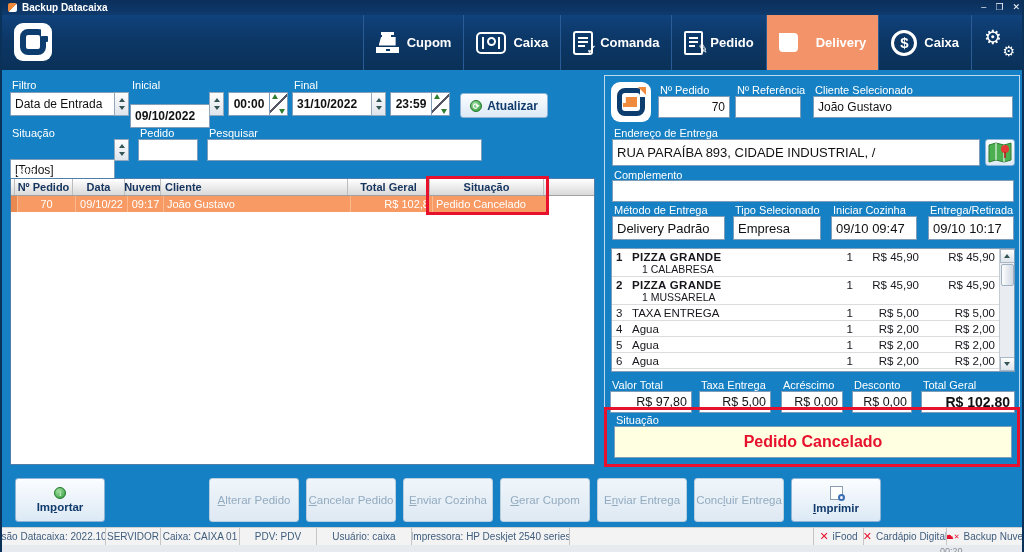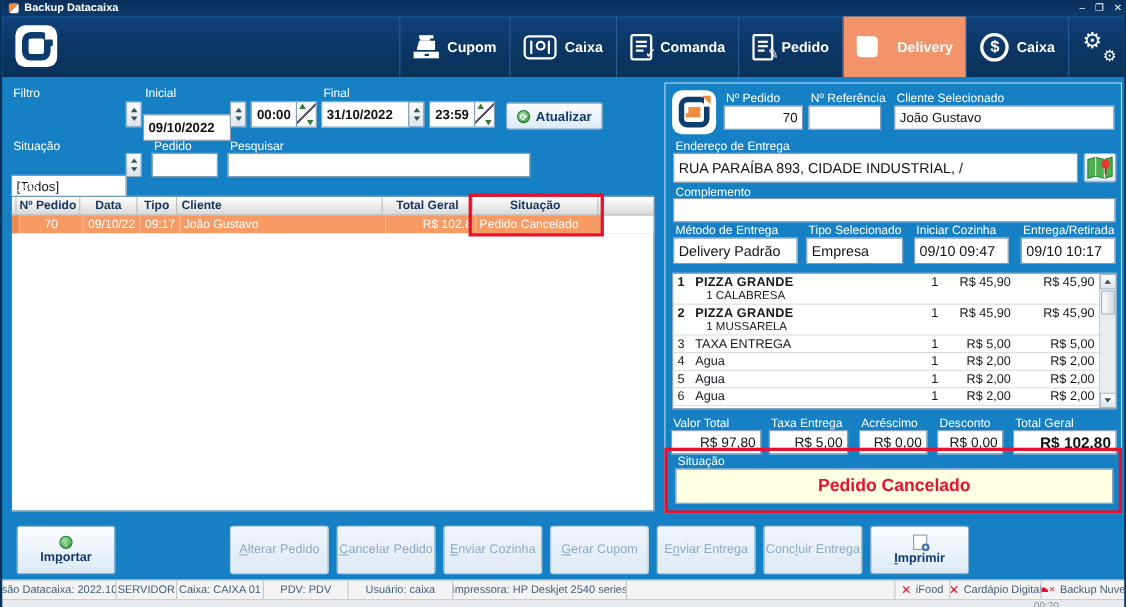--- a/index.html
+++ b/index.html
@@ -203,20 +203,21 @@
       <div class="nav-item">
         <span class="ni ico-gear">
             <span class="g1">⚙</span>
             <span class="g2">⚙</span>
           </span>
       </div>
     </div>
   </div>
 
   <div class="lbl" style="left:10px;top:79px;">Filtro</div>
+  <input class="fld" style="left: 8px; top: 92px; width: 105px; height: 24px;" value="Data de Entrada">
   <div class="spin" style="left:112px;top:92px;height:24px;">
       <i class="tri-up"></i>
       <i class="tri-dn"></i>
     </div>
 
   <div class="lbl" style="left:130px;top:79px;">Inicial</div>
   <input class="fld" style="left: 128px; top: 104px; width: 80px; height: 24px; font-weight: bold;" value="09/10/2022">
   <div class="spin" style="left:207px;top:92px;height:24px;">
       <i class="tri-up"></i>
       <i class="tri-dn"></i>
@@ -258,21 +259,21 @@
 
   <div class="lbl" style="left:207px;top:127px;">Pesquisar</div>
   <input class="fld" style="left: 205px; top: 139px; width: 275px; height: 22px;" value="">
 
   <div class="lbl" style="left:10px;top:165px;">Lista</div>
   <div class="lista-box">
     <div class="tbl-head">
       <div class="c0"></div>
       <div class="c1">Nº Pedido</div>
       <div class="c2">Data</div>
-      <div class="c3">Tipo</div>
+      <div class="c3">Nuvem</div>
       <div class="c4" style="justify-content:flex-start;padding-left:4px;">Cliente</div>
       <div class="c5" style="justify-content:center;">Total Geral</div>
       <div class="c6" style="justify-content:center;">Situação</div>
       <div class="c7"></div>
     </div>
     <div class="tbl-row">
       <div class="c0" style="background:#e9884f;"></div>
       <div class="c1">70</div>
       <div class="c2">09/10/22</div>
       <div class="c3">09:17</div>

